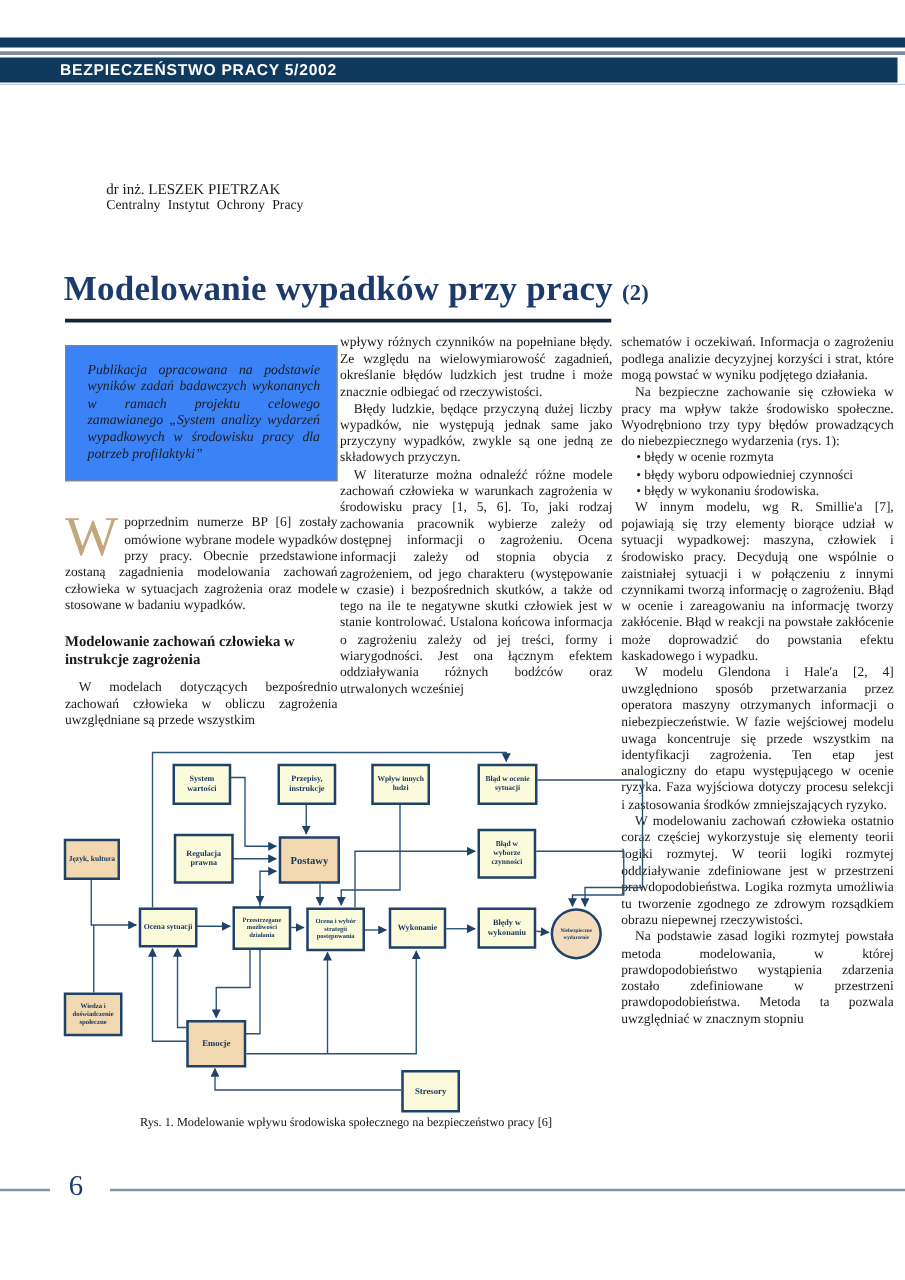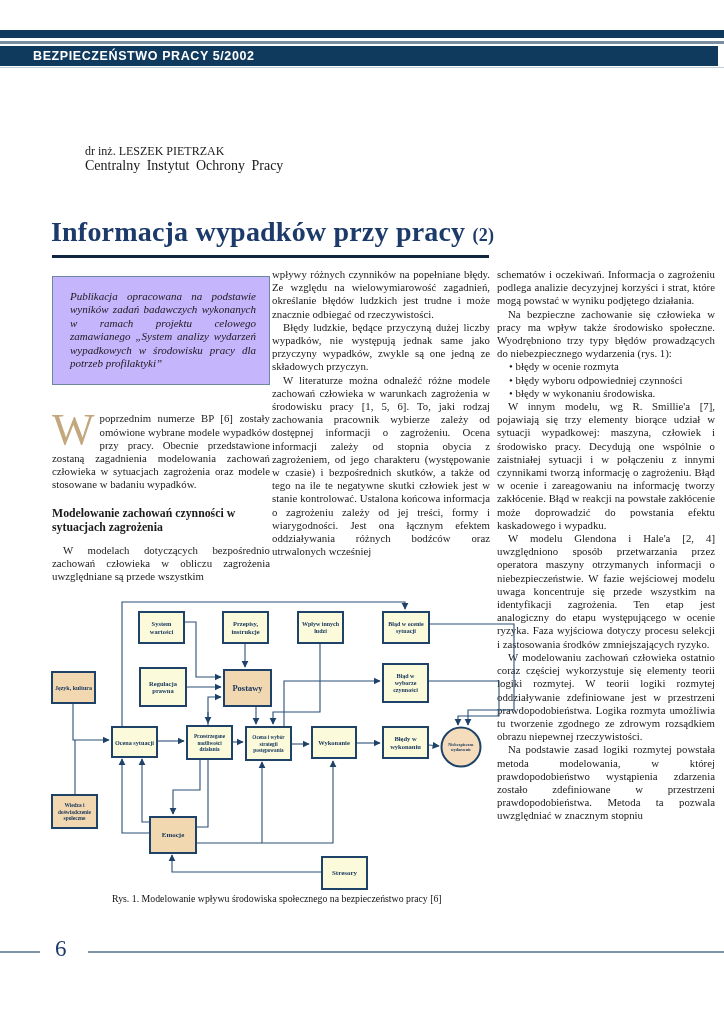--- a/index.html
+++ b/index.html
@@ -6,42 +6,42 @@
   .page{position:relative;width:724px;height:1024px;background:#ffffff;overflow:hidden;
         font-family:"Liberation Serif",serif;color:#1a1a1a;}
   .abs{position:absolute;}
 
   
   .top-bar{left:0;top:30px;width:724px;height:8px;background:#0f3a5e;}
   .slate-bar{left:0;top:41px;width:724px;height:3px;background:#7a8ea0;}
   .masthead{left:0;top:46px;width:718px;height:20px;background:#0f3a5e;
             display:flex;align-items:center;}
   .masthead-title{font-family:"Liberation Sans",sans-serif;font-weight:bold;
-                  font-size:12.5px;color:#ffffff;letter-spacing:.6px;padding-left:33px;}
+                  font-size:12.5px;color:#ffffff;letter-spacing:.6px;padding-left:48px;}
   .under-bar{left:0;top:67px;width:724px;height:1px;background:#c2cdd6;}
 
   
   .byline-author{left:85px;top:144px;font-size:12px;}
-  .byline-affil{left:85px;top:158px;font-size:14px;word-spacing:3px;}
+  .byline-affil{left:85px;top:158px;font-size:11px;word-spacing:3px;}
 
   
   .article-title{left:51px;top:216px;font-size:28px;font-weight:bold;color:#1c3a6a;
                  letter-spacing:.2px;}
   .title-part{font-size:18px;font-weight:bold;color:#1c3a6a;}
   .title-rule{left:52px;top:255px;width:437px;height:2.5px;background:#10253f;}
 
   
   .col{width:218px;font-size:10.8px;line-height:13.2px;text-align:justify;}
   .col p{margin:0;}
   .col p.ind{text-indent:11px;}
   .col-left{left:52px;top:268px;}
   .col-middle{left:272px;top:268px;}
   .col-right{left:497px;top:268px;}
 
-  .abstract-box{border:1.5px solid #6e87a0;background:#c4b5fd;margin-top:8px;
+  .abstract-box{border:1.5px solid #6e87a0;background:#3b82f6;margin-top:8px;
                 padding:13px 13px 14px 17px;}
   .abstract-text{font-style:italic;font-size:11px;line-height:13.4px;margin:0;text-align:justify;}
 
   .drop-wrap{margin-top:27px;}
   .drop-cap{float:left;font-size:45px;line-height:34px;color:#c3a87e;
             font-weight:normal;padding-right:5px;}
   .section-heading{font-weight:bold;font-size:11.8px;line-height:14px;margin:14px 0 10px 0;
                    text-align:left;}
   .bullet{margin:0;padding-left:12px;}
 
@@ -63,34 +63,34 @@
   <div class="abs slate-bar"></div>
   <div class="abs masthead">
     <span class="masthead-title">BEZPIECZEŃSTWO PRACY 5/2002</span>
   </div>
   <div class="abs under-bar"></div>
 
   <div class="abs byline-author">dr inż. LESZEK PIETRZAK</div>
   <div class="abs byline-affil">Centralny Instytut Ochrony Pracy</div>
 
   <div class="abs article-title">
-    <span>Informacja wypadków przy pracy</span>
+    <span>Modelowanie wypadków przy pracy</span>
     <span class="title-part">(2)</span>
   </div>
   <div class="abs title-rule"></div>
 
   <div class="abs col col-left">
     <div class="abstract-box">
       <p class="abstract-text">Publikacja opracowana na podstawie wyników zadań badawczych wykonanych w ramach projektu celowego zamawianego „System analizy wydarzeń wypadkowych w środowisku pracy dla potrzeb profilaktyki”</p>
     </div>
     <div class="drop-wrap">
       <span class="drop-cap">W</span>
       <p style="display:inline">poprzednim numerze BP [6] zostały omówione wybrane modele wypadków przy pracy. Obecnie przedstawione zostaną zagadnienia modelowania zachowań człowieka w sytuacjach zagrożenia oraz modele stosowane w badaniu wypadków.</p>
     </div>
-    <div class="section-heading">Modelowanie zachowań czynności w sytuacjach zagrożenia</div>
+    <div class="section-heading">Modelowanie zachowań człowieka w instrukcje zagrożenia</div>
     <p class="ind">W modelach dotyczących bezpośrednio zachowań człowieka w obliczu zagrożenia uwzględniane są przede wszystkim</p>
   </div>
 
   <div class="abs col col-middle">
     <p>wpływy różnych czynników na popełniane błędy. Ze względu na wielowymiarowość zagadnień, określanie błędów ludzkich jest trudne i może znacznie odbiegać od rzeczywistości.</p>
     <p class="ind">Błędy ludzkie, będące przyczyną dużej liczby wypadków, nie występują jednak same jako przyczyny wypadków, zwykle są one jedną ze składowych przyczyn.</p>
     <p class="ind">W literaturze można odnaleźć różne modele zachowań człowieka w warunkach zagrożenia w środowisku pracy [1, 5, 6]. To, jaki rodzaj zachowania pracownik wybierze zależy od dostępnej informacji o zagrożeniu. Ocena informacji zależy od stopnia obycia z zagrożeniem, od jego charakteru (występowanie w czasie) i bezpośrednich skutków, a także od tego na ile te negatywne skutki człowiek jest w stanie kontrolować. Ustalona końcowa informacja o zagrożeniu zależy od jej treści, formy i wiarygodności. Jest ona łącznym efektem oddziaływania różnych bodźców oraz utrwalonych wcześniej</p>
   </div>
 
   <div class="abs col col-right">

